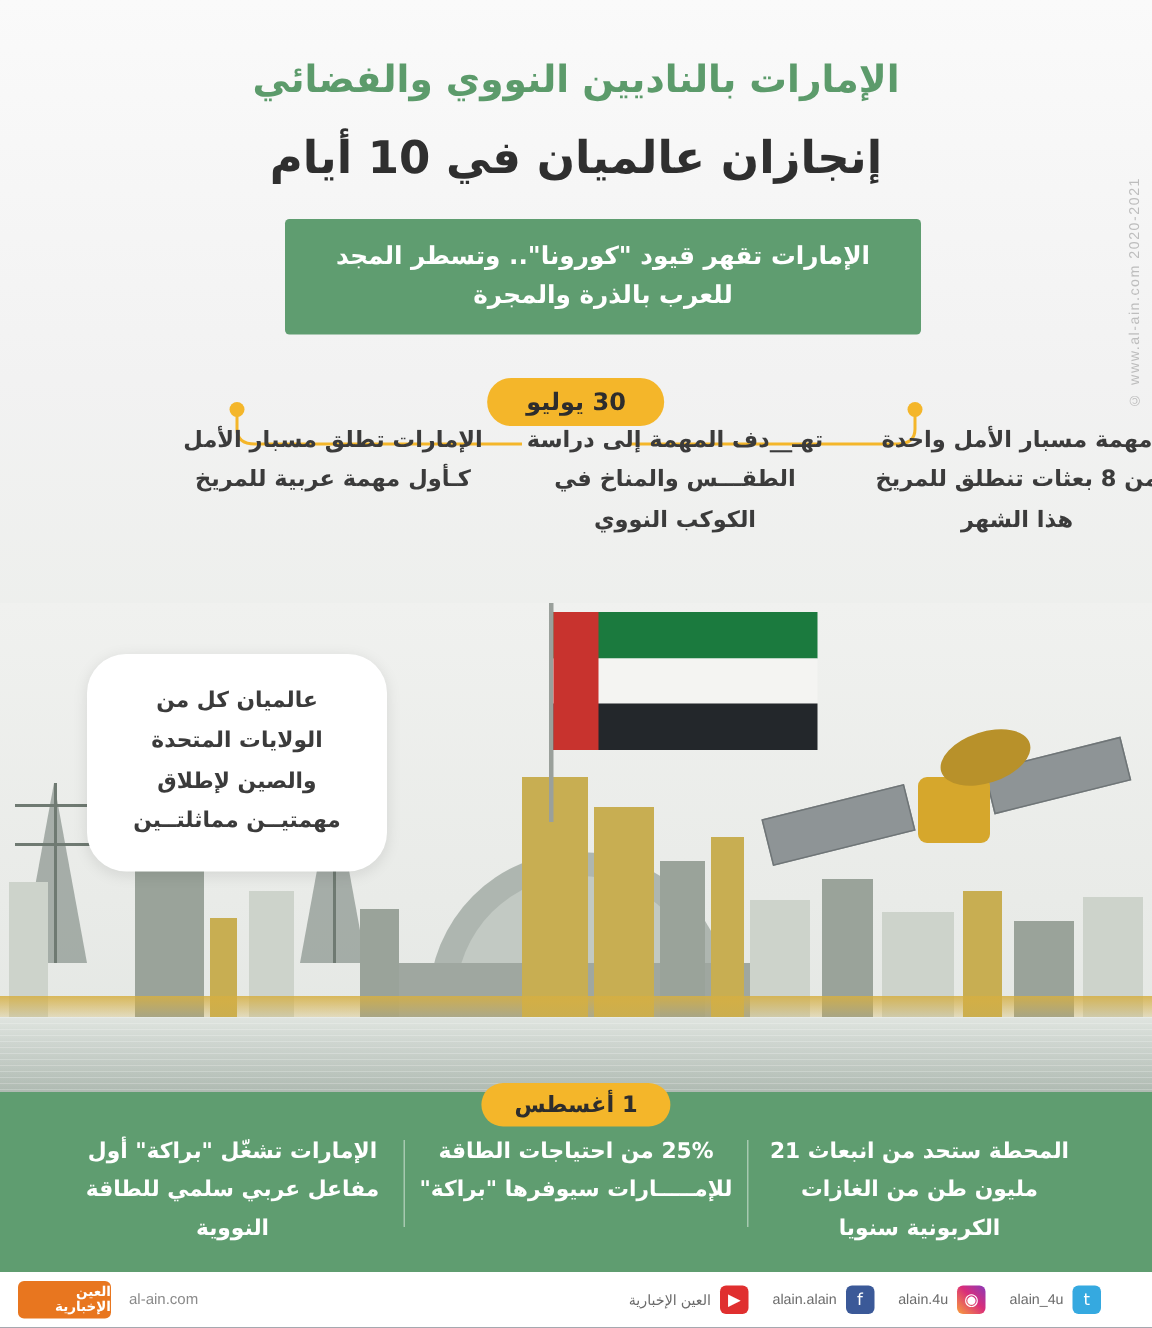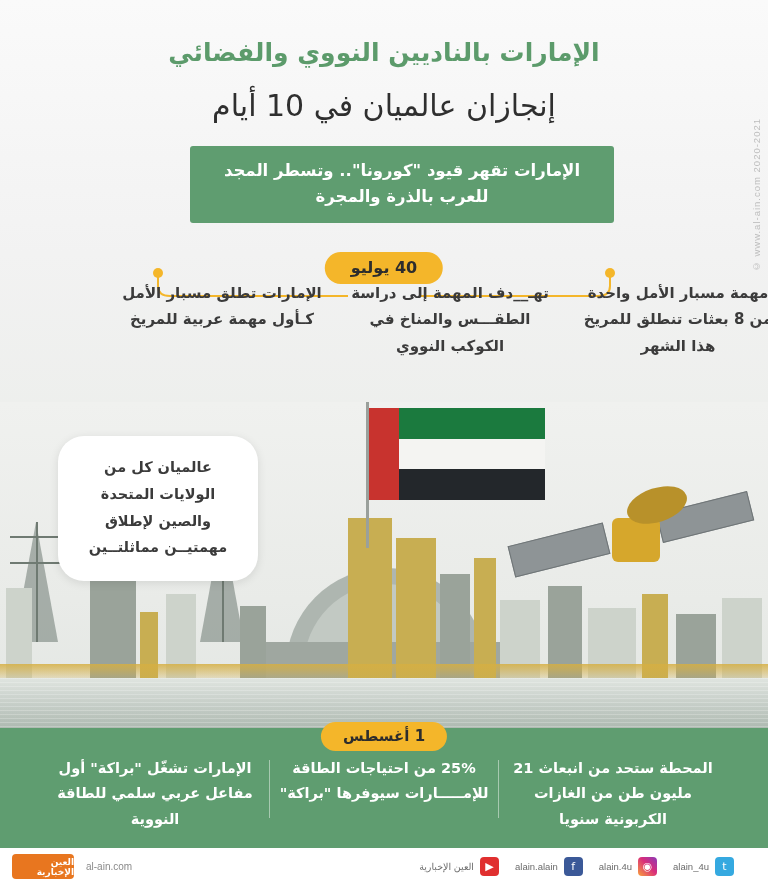--- a/index.html
+++ b/index.html
@@ -14,21 +14,21 @@
   .top{
     position:absolute;left:0;top:0;width:768px;height:460px;
     background:linear-gradient(180deg,#fafafa 0%,#f2f2f2 55%,#eceeeb 100%);
   }
   .headline-1{
     position:absolute;top:38px;left:0;width:768px;text-align:center;
     font-size:25px;font-weight:bold;color:#5c9b6b;letter-spacing:0;
   }
   .headline-2{
     position:absolute;top:88px;left:0;width:768px;text-align:center;
-    font-size:30px;font-weight:normal;color:#2f2f2f;
+    font-size:30px;font-weight:bold;color:#2f2f2f;
   }
   .green-band{
     position:absolute;top:146px;left:190px;width:388px;
     background:#5f9d70;color:#fff;border-radius:3px;
     padding:12px 18px 14px;text-align:center;
     font-size:16.5px;font-weight:bold;line-height:1.55;
   }
 
   .watermark{
     position:absolute;right:6px;top:118px;
@@ -198,21 +198,21 @@
     <div class="watermark">© www.al-ain.com 2020-2021</div>
 
     <div class="connector-top">
       <svg width="464" height="34" viewBox="0 0 464 34">
         <path d="M6 6 L6 18 Q6 28 18 28 L196 28 M268 28 L446 28 Q458 28 458 18 L458 6" fill="none" stroke="#f4b62a" stroke-width="2"></path>
         <circle cx="6" cy="5" r="5" fill="#f4b62a"></circle>
         <circle cx="458" cy="5" r="5" fill="#f4b62a"></circle>
       </svg>
     </div>
 
-    <div class="date-pill">40 يوليو</div>
+    <div class="date-pill">30 يوليو</div>
 
     <div class="cols-top">
       <div class="col-top">الإمارات تطلق مسبار الأمل كـأول مهمة عربية للمريخ</div>
       <div class="col-top">تهـ__دف المهمة إلى دراسة الطقـــس والمناخ في الكوكب النووي</div>
       <div class="col-top">مهمة مسبار الأمل واحدة من 8 بعثات تنطلق للمريخ هذا الشهر</div>
     </div>
   </div>
 
   <div class="photo">
     <div class="sky"></div>

